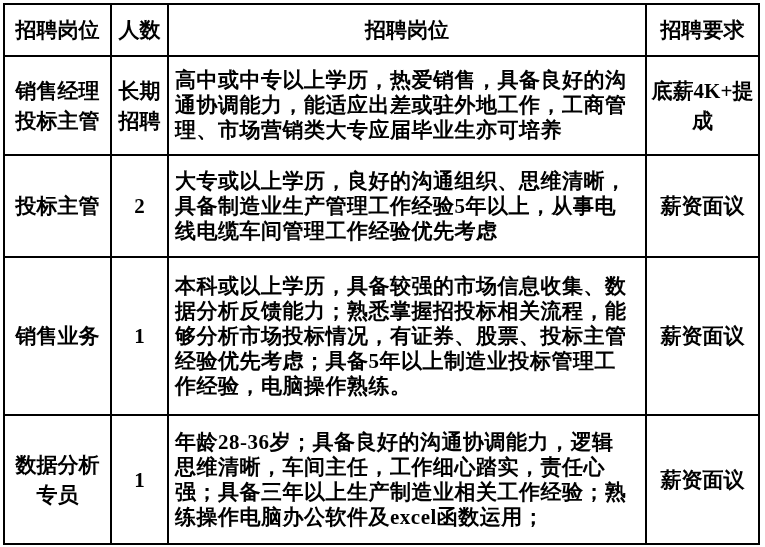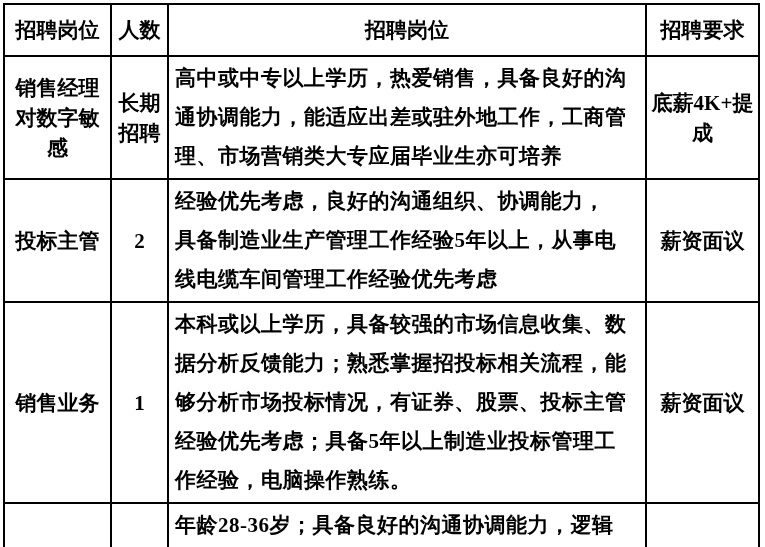--- a/index.html
+++ b/index.html
@@ -39,21 +39,21 @@
     overflow: hidden;
     font-weight: bold;
   }
   .recruit-table thead tr   { height: 52px; }
   .recruit-table tbody tr.r0 { height: 99px; }
   .recruit-table tbody tr.r1 { height: 102px; }
   .recruit-table tbody tr.r2 { height: 158px; }
   .recruit-table tbody tr.r3 { height: 129px; }
   .recruit-table td.c-req {
     text-align: left;
-    line-height: 39px;
+    line-height: 25px;
     padding: 2px 4px 2px 6px;
     letter-spacing: 0.5px;
   }
 </style>
 </head>
 <body>
 
 <div class="page">
   <table class="recruit-table">
     <colgroup>
@@ -66,33 +66,33 @@
       <tr>
         <th>招聘岗位</th>
         <th>人数</th>
         <th>招聘岗位</th>
         <th>招聘要求</th>
       </tr>
     </thead>
     <tbody>
       <tr class="r0">
         <td class="c-pos">销售经理
-对数字敏感</td>
+投标主管</td>
         <td class="c-num">长期
 招聘</td>
         <td class="c-req">高中或中专以上学历，热爱销售，具备良好的沟
 通协调能力，能适应出差或驻外地工作，工商管
 理、市场营销类大专应届毕业生亦可培养</td>
         <td class="c-sal">底薪4K+提
 成</td>
       </tr>
       <tr class="r1">
         <td class="c-pos">投标主管</td>
         <td class="c-num">2</td>
-        <td class="c-req">经验优先考虑，良好的沟通组织、协调能力，
+        <td class="c-req">大专或以上学历，良好的沟通组织、思维清晰，
 具备制造业生产管理工作经验5年以上，从事电
 线电缆车间管理工作经验优先考虑</td>
         <td class="c-sal">薪资面议</td>
       </tr>
       <tr class="r2">
         <td class="c-pos">销售业务</td>
         <td class="c-num">1</td>
         <td class="c-req">本科或以上学历，具备较强的市场信息收集、数
 据分析反馈能力；熟悉掌握招投标相关流程，能
 够分析市场投标情况，有证券、股票、投标主管

